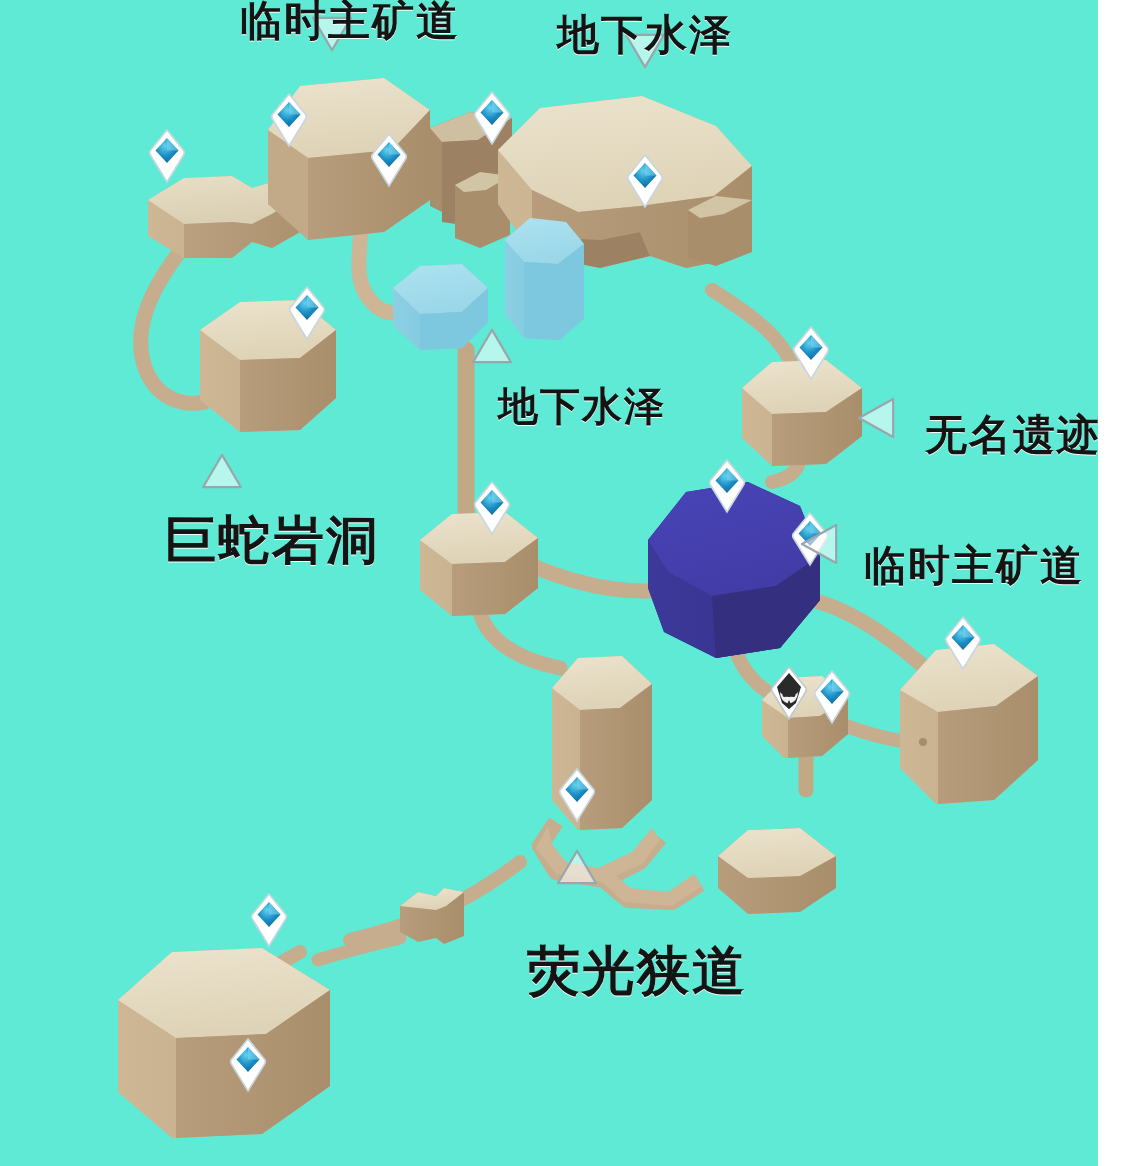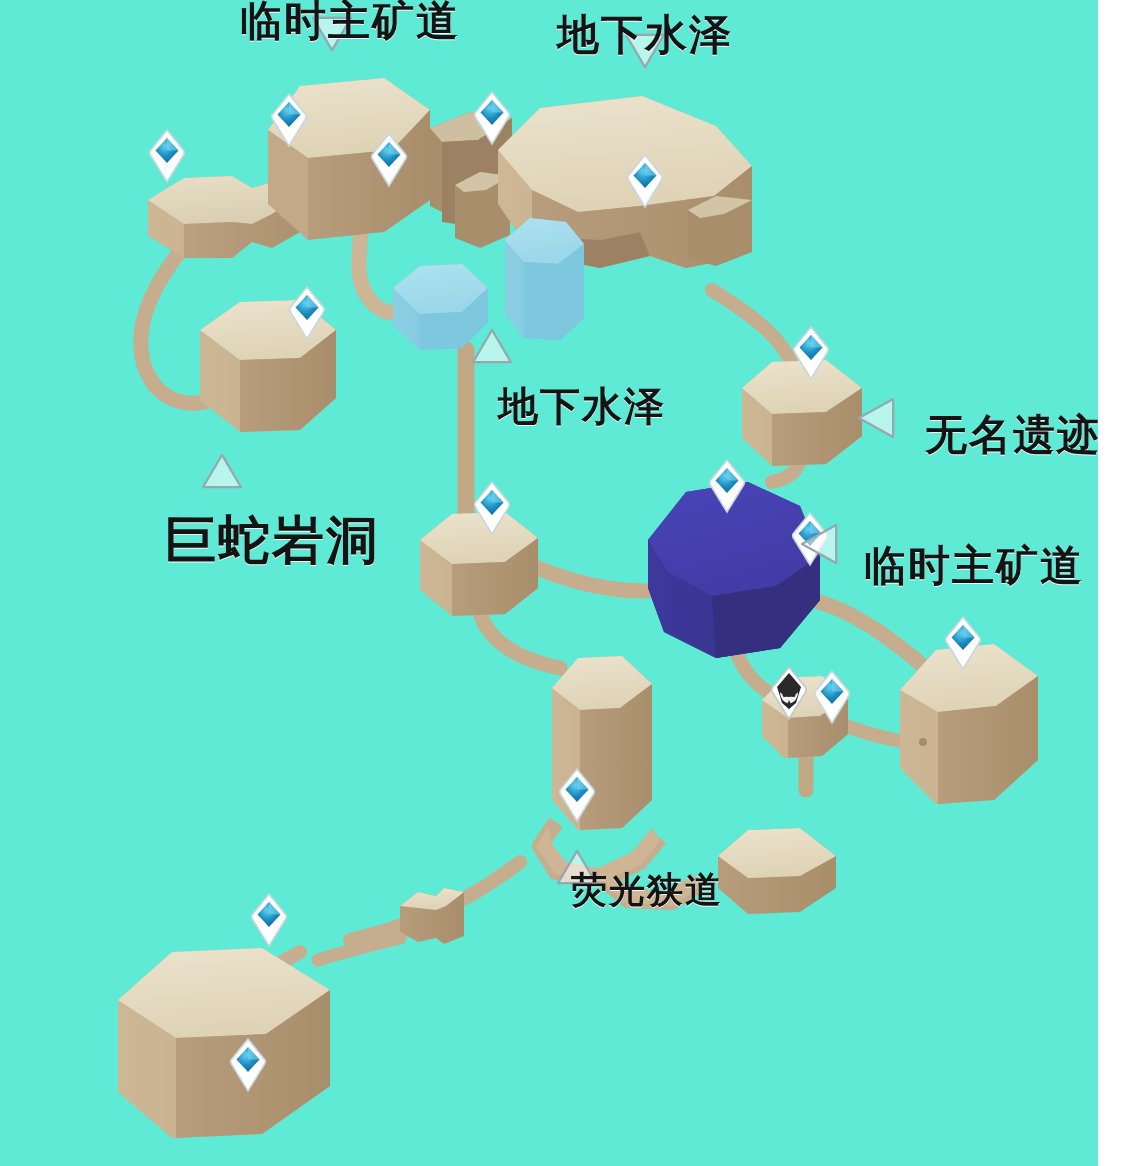--- a/index.html
+++ b/index.html
@@ -329,17 +329,17 @@
       </g>
     </svg>
 
   <div id="label-layer">
       <div class="zone-label" style="left: 240px; top: 0px; font-size: 42px; color: rgb(20, 20, 20);">临时主矿道</div>
       <div class="zone-label" style="left: 557px; top: 14px; font-size: 42px; color: rgb(20, 20, 20);">地下水泽</div>
       <div class="zone-label" style="left: 498px; top: 386px; font-size: 40px; color: rgb(20, 20, 20);">地下水泽</div>
       <div class="zone-label" style="left: 164px; top: 514px; font-size: 52px; color: rgb(20, 20, 20);">巨蛇岩洞</div>
       <div class="zone-label" style="left: 925px; top: 414px; font-size: 42px; color: rgb(20, 20, 20);">无名遗迹</div>
       <div class="zone-label" style="left: 864px; top: 545px; font-size: 42px; color: rgb(20, 20, 20);">临时主矿道</div>
-      <div class="zone-label" style="left: 527px; top: 872px; font-size: 36px; color: rgb(20, 20, 20); margin-left: 44px;">荧光狭道</div>
+      <div class="zone-label" style="left: 527px; top: 944px; font-size: 53px; color: rgb(20, 20, 20);">荧光狭道</div>
     </div>
 
 
 </div>
 
 </body></html>

